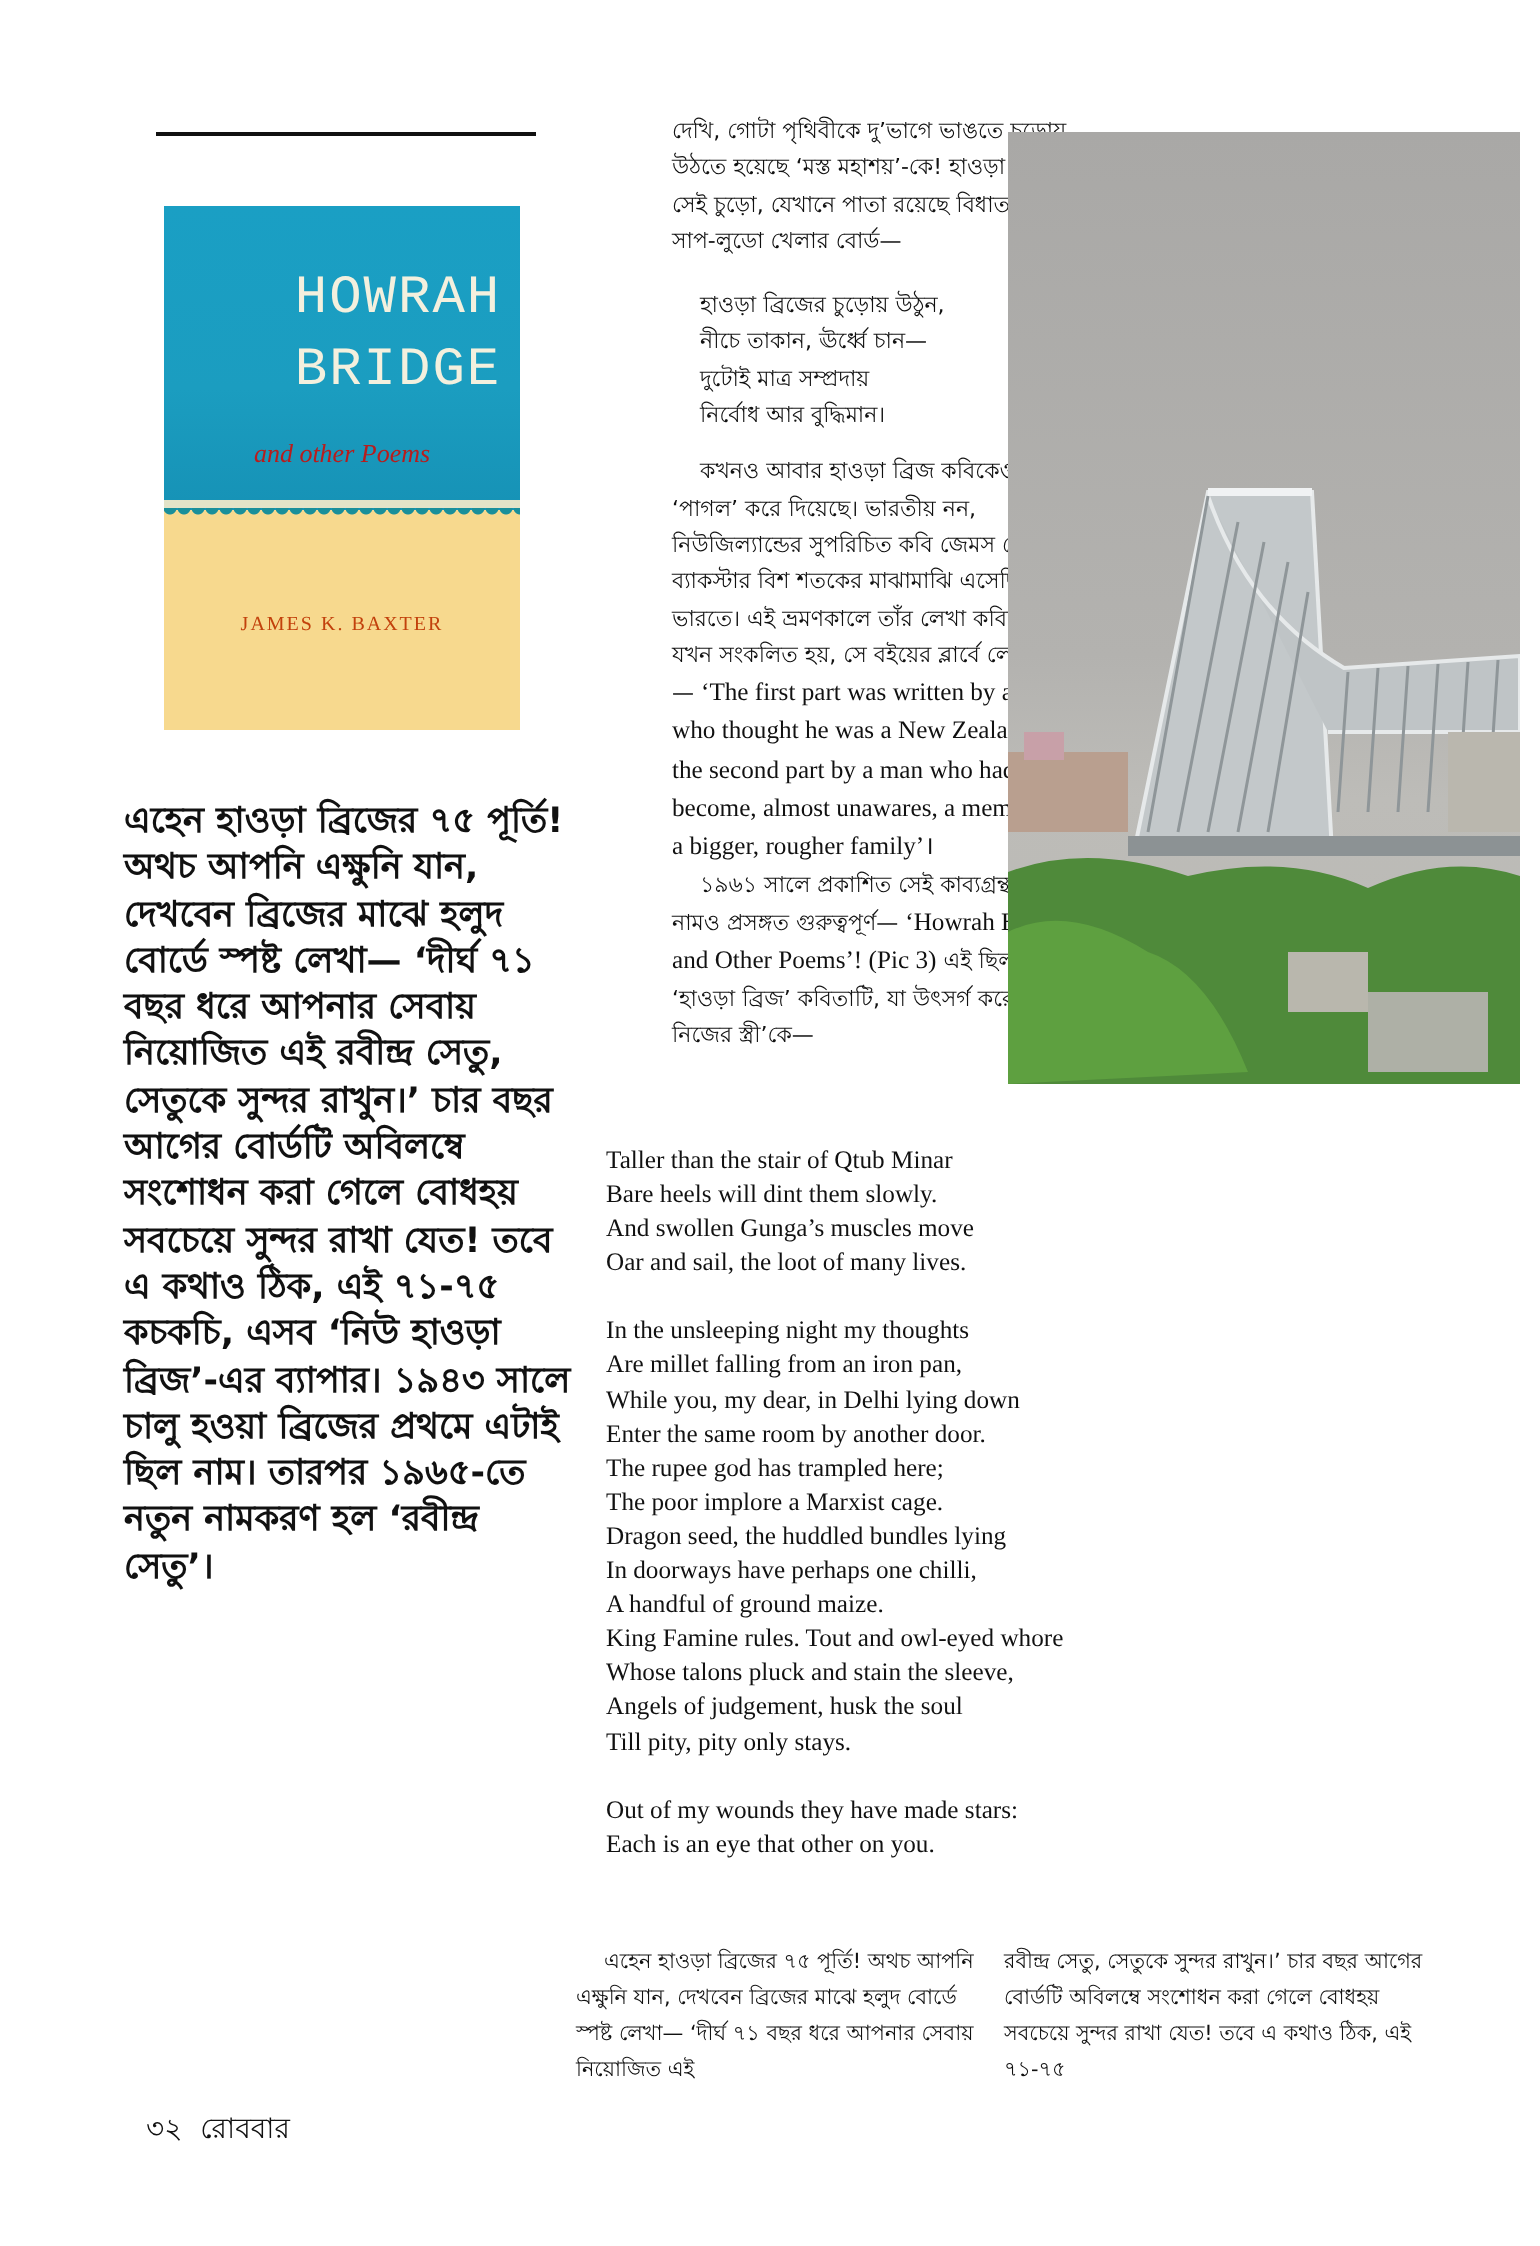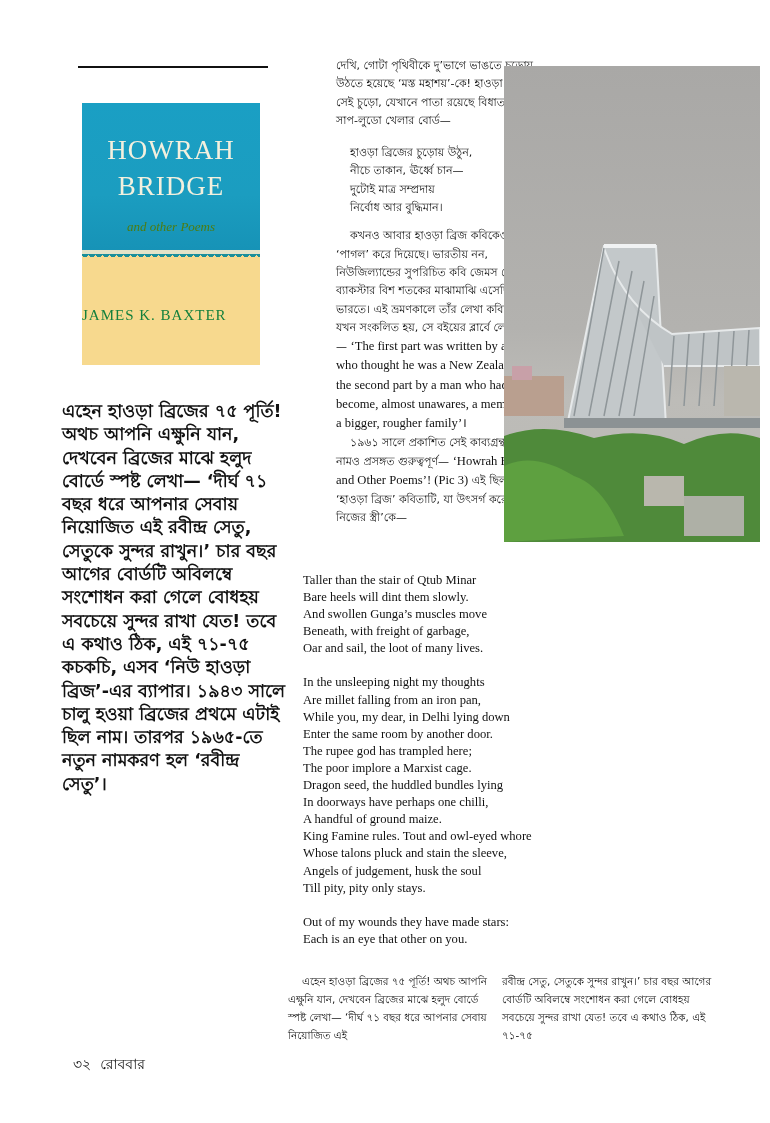--- a/index.html
+++ b/index.html
@@ -3,23 +3,23 @@
 <meta charset="utf-8">
 <style>
   html,body{margin:0;padding:0;background:#fff;}
   body{width:770px;height:1123px;position:relative;overflow:hidden;font-family:"DejaVu Sans",sans-serif;color:#111;}
   .rule{position:absolute;left:78px;top:66px;width:190px;height:2px;background:#111;}
   .cover{position:absolute;left:82px;top:103px;width:178px;height:262px;overflow:hidden;}
   .cover-top{position:absolute;left:0;top:0;width:100%;height:152px;background:linear-gradient(180deg,#1a9fc4 0%,#1b9dc0 60%,#1692b6 100%);}
   .cover-band{position:absolute;left:0;top:147px;width:100%;height:4px;background:#e3e3c8;}
   .cover-scallop{position:absolute;left:0;top:151px;width:100%;height:6px;background:radial-gradient(circle at 3px 0,#1a8f9a 3px,transparent 3.5px) 0 0/7px 6px repeat-x;}
   .cover-bottom{position:absolute;left:0;top:152px;width:100%;height:110px;background:#f7d98e;}
-  .cover-title{position:absolute;left:0;top:29px;width:100%;text-align:center;font-family:Liberation Serif, serif;color:#f3f0de;font-size:27px;line-height:36px;letter-spacing:1px;}
-  .cover-sub{position:absolute;left:0;top:116px;width:100%;text-align:center;font-family:"Liberation Serif",serif;font-style:italic;color:#4d7c0f;font-size:13px;}
-  .cover-author{position:absolute;left:0;top:204px;width:100%;text-align:left;font-family:"Liberation Serif",serif;color:#15803d;font-size:15px;letter-spacing:1px;}
+  .cover-title{position:absolute;left:0;top:29px;width:100%;text-align:center;font-family:Liberation Mono, monospace;color:#f3f0de;font-size:27px;line-height:36px;letter-spacing:1px;padding-left:28px;}
+  .cover-sub{position:absolute;left:0;top:116px;width:100%;text-align:center;font-family:"Liberation Serif",serif;font-style:italic;color:#b91c1c;font-size:13px;}
+  .cover-author{position:absolute;left:0;top:204px;width:100%;text-align:center;font-family:"Liberation Serif",serif;color:#c2410c;font-size:10px;letter-spacing:1px;}
   .lead{position:absolute;left:62px;top:400px;width:225px;font-size:17.5px;line-height:23.3px;font-weight:bold;font-family:"DejaVu Sans",sans-serif;}
   .lead p{margin:0;}
   .col2{position:absolute;left:288px;top:57px;width:208px;font-size:11px;line-height:18.3px;font-family:"DejaVu Sans",sans-serif;margin-left:48px;}
   .col2 p{margin:0;}
   .col2 .en{font-family:"Liberation Serif",serif;font-size:12.6px;}
   .col2 .verse{padding-left:14px;margin-top:14px;margin-bottom:10px;}
   .indent{text-indent:14px;}
   .photo{position:absolute;left:504px;top:66px;width:256px;height:476px;overflow:hidden;background:linear-gradient(180deg,#a9a8a6 0%,#b3b2af 55%,#bdbcb8 70%,#b9b8b3 100%);}
   .poem{position:absolute;left:303px;top:572px;width:260px;font-family:"Liberation Serif",serif;font-size:12.6px;line-height:17.1px;}
   .poem .stanza{margin-bottom:17px;}
@@ -84,21 +84,20 @@
     <rect x="140" y="410" width="40" height="30" fill="#b9b7ad"></rect>
     <rect x="180" y="430" width="60" height="40" fill="#aeb0a6"></rect>
   </svg>
 </div>
 
 <div class="poem">
   <div class="stanza">
     <span class="line">Taller than the stair of Qtub Minar</span>
     <span class="line">Bare heels will dint them slowly.</span>
     <span class="line">And swollen Gunga’s muscles move</span>
-    <span class="line">Beneath, with freight of garbage,</span>
     <span class="line">Oar and sail, the loot of many lives.</span>
   </div>
   <div class="stanza">
     <span class="line">In the unsleeping night my thoughts</span>
     <span class="line">Are millet falling from an iron pan,</span>
     <span class="line">While you, my dear, in Delhi lying down</span>
     <span class="line">Enter the same room by another door.</span>
     <span class="line">The rupee god has trampled here;</span>
     <span class="line">The poor implore a Marxist cage.</span>
     <span class="line">Dragon seed, the huddled bundles lying</span>

